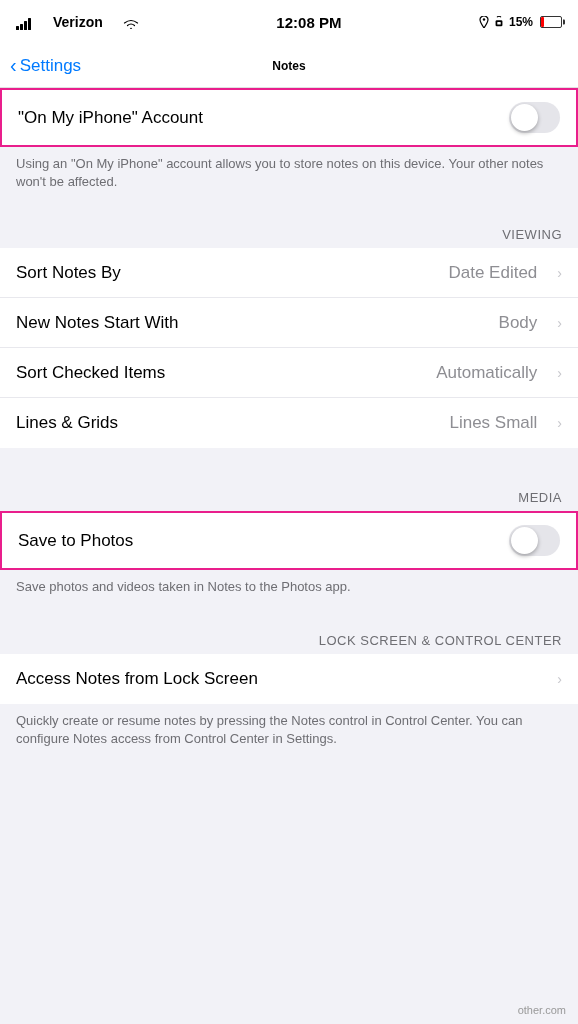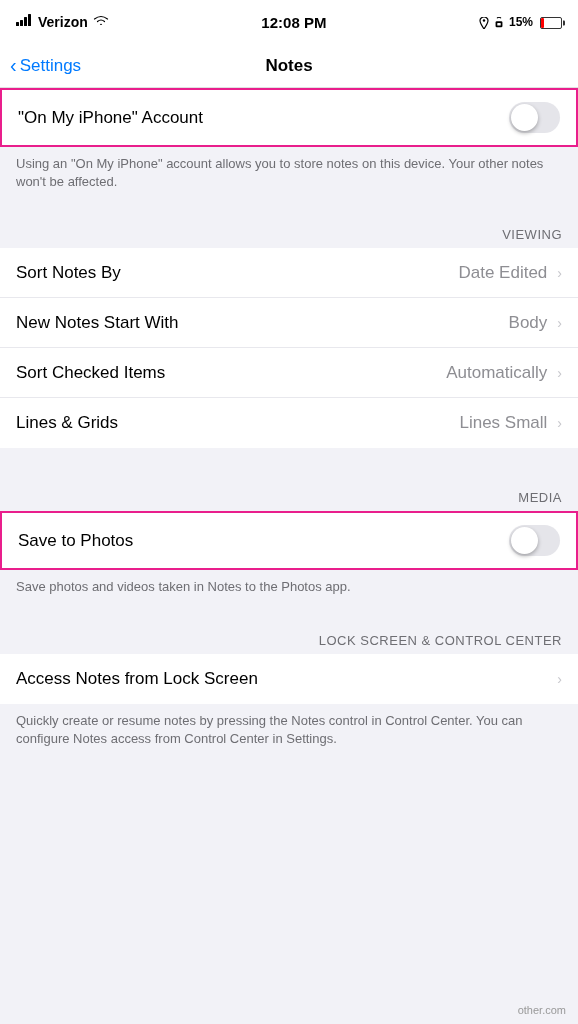--- a/index.html
+++ b/index.html
@@ -19,30 +19,30 @@
       height: 44px;
       display: flex;
       align-items: center;
       justify-content: space-between;
       padding: 0 16px;
       font-size: 14px;
       font-weight: 600;
     }
     .status-left {
       display: flex;
-      align-items: flex-start;
-      gap: 5px;
+      align-items: flex-end;
+      gap: 20px;
     }
     .status-center {
       font-size: 15px;
       font-weight: 600;
     }
     .status-right {
       display: flex;
-      align-items: flex-end;
+      align-items: center;
       gap: 5px;
       font-size: 12px;
     }
     .battery-icon {
       width: 22px;
       height: 12px;
       border: 1.5px solid #333;
       border-radius: 2px;
       position: relative;
       margin-left: 2px;
@@ -85,21 +85,21 @@
       font-size: 17px;
       cursor: pointer;
       gap: 3px;
     }
     .nav-back-chevron {
       font-size: 20px;
       font-weight: 300;
       margin-top: -1px;
     }
     .nav-title {
-      font-size: 17px;
+      font-size: 12px;
       font-weight: 600;
       color: #000;
     }
 
     
     .content {
       padding-bottom: 20px;
     }
 
     .settings-row {
@@ -114,21 +114,21 @@
     .settings-row:last-child {
       border-bottom: none;
     }
     .settings-row-label {
       font-size: 17px;
       color: #000;
     }
     .settings-row-value {
       display: flex;
       align-items: center;
-      gap: 10px;
+      gap: 20px;
       color: #8e8e93;
       font-size: 17px;
     }
     .chevron {
       color: #c7c7cc;
       font-size: 14px;
     }
 
     
     .toggle {

